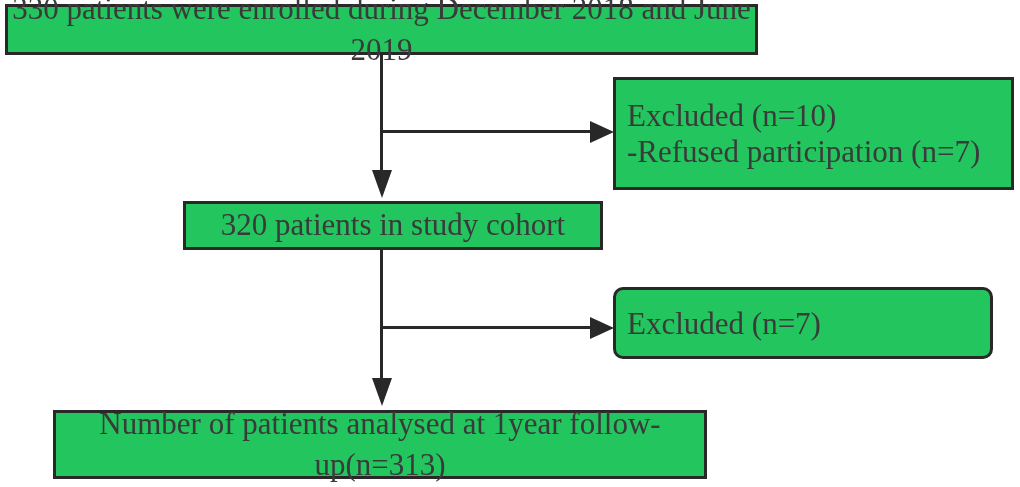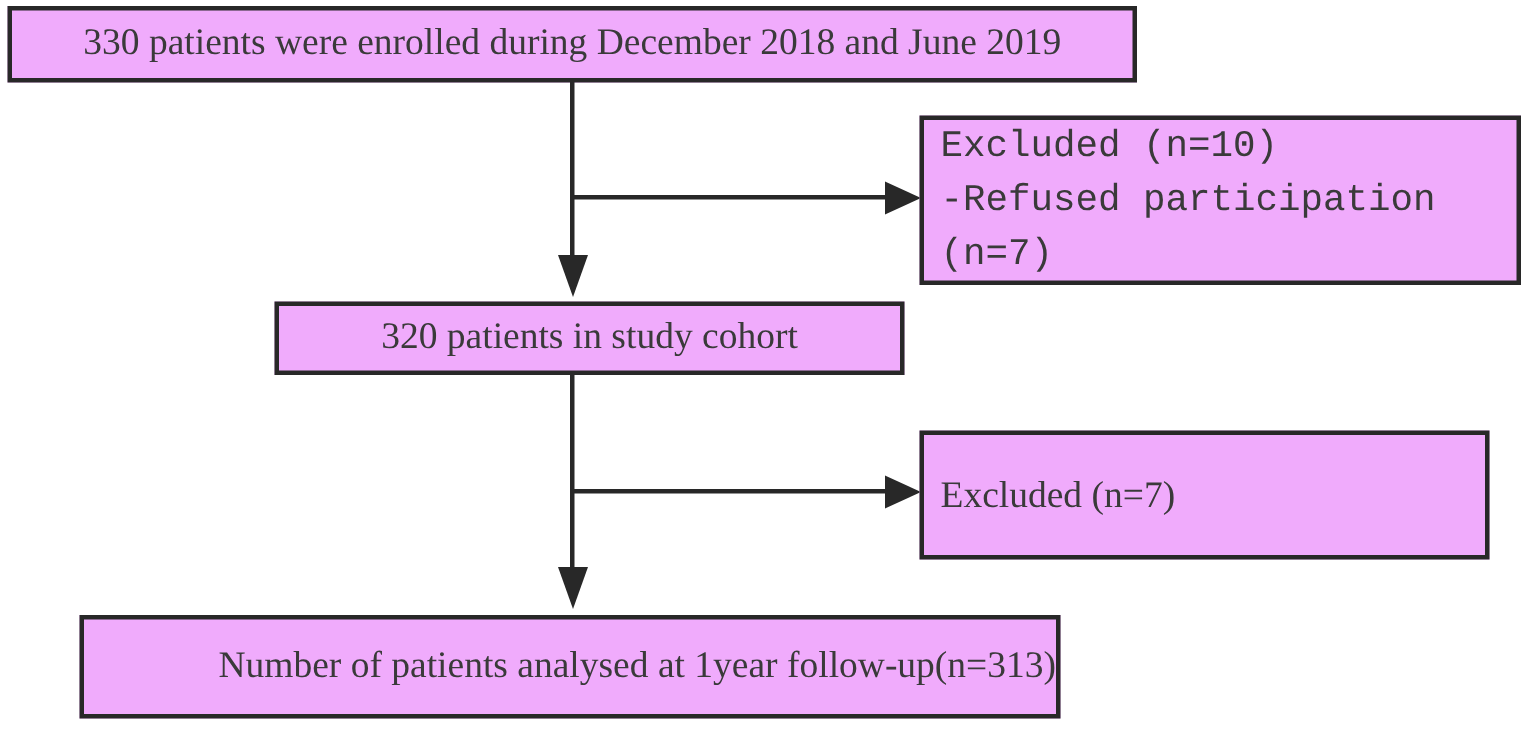--- a/index.html
+++ b/index.html
@@ -13,42 +13,42 @@
     height: 487px;
     background: #ffffff;
     font-family: "Liberation Serif", "DejaVu Serif", serif;
     color: #3a3a3a;
     overflow: hidden;
   }
   .box {
     position: absolute;
     box-sizing: border-box;
     border: 3px solid #282828;
-    background: #f0abfc;
-    font-size: 25px;
+    background: #22c55e;
+    font-size: 31px;
     line-height: 1.3;
   }
   .box.center {
     display: flex;
     align-items: center;
     justify-content: center;
     text-align: center;
   }
   .box.leftalign {
     display: flex;
     flex-direction: column;
     justify-content: center;
     padding-left: 11px;
     padding-right: 4px;
   }
   #box-enrolled  { left: 5px;   top: 4px;   width: 753px; height: 51px; }
   #box-excluded1 { left: 613px; top: 77px;  width: 401px; height: 113px; }
-  #box-excluded1 .line { line-height: 36px; font-family: Liberation Mono, monospace; }
+  #box-excluded1 .line { line-height: 36px; }
   #box-cohort    { left: 183px; top: 201px; width: 420px; height: 49px; }
-  #box-excluded2 { left: 613px; top: 287px; width: 380px; height: 86px; }
+  #box-excluded2 { left: 613px; top: 287px; width: 380px; height: 72px; border-radius: 10px; }
   #box-excluded2 .line { line-height: 37px; }
   #box-analysed  { left: 53px;  top: 410px; width: 654px; height: 69px; justify-content: flex-end; }
 
   .vline, .hline {
     position: absolute;
     background: #282828;
   }
   #vline1 { left: 380px; top: 54px;  width: 3px;   height: 118px; }
   #hline1 { left: 382px; top: 130px; width: 208px; height: 3px; }
   #vline2 { left: 380px; top: 250px; width: 3px;   height: 130px; }

